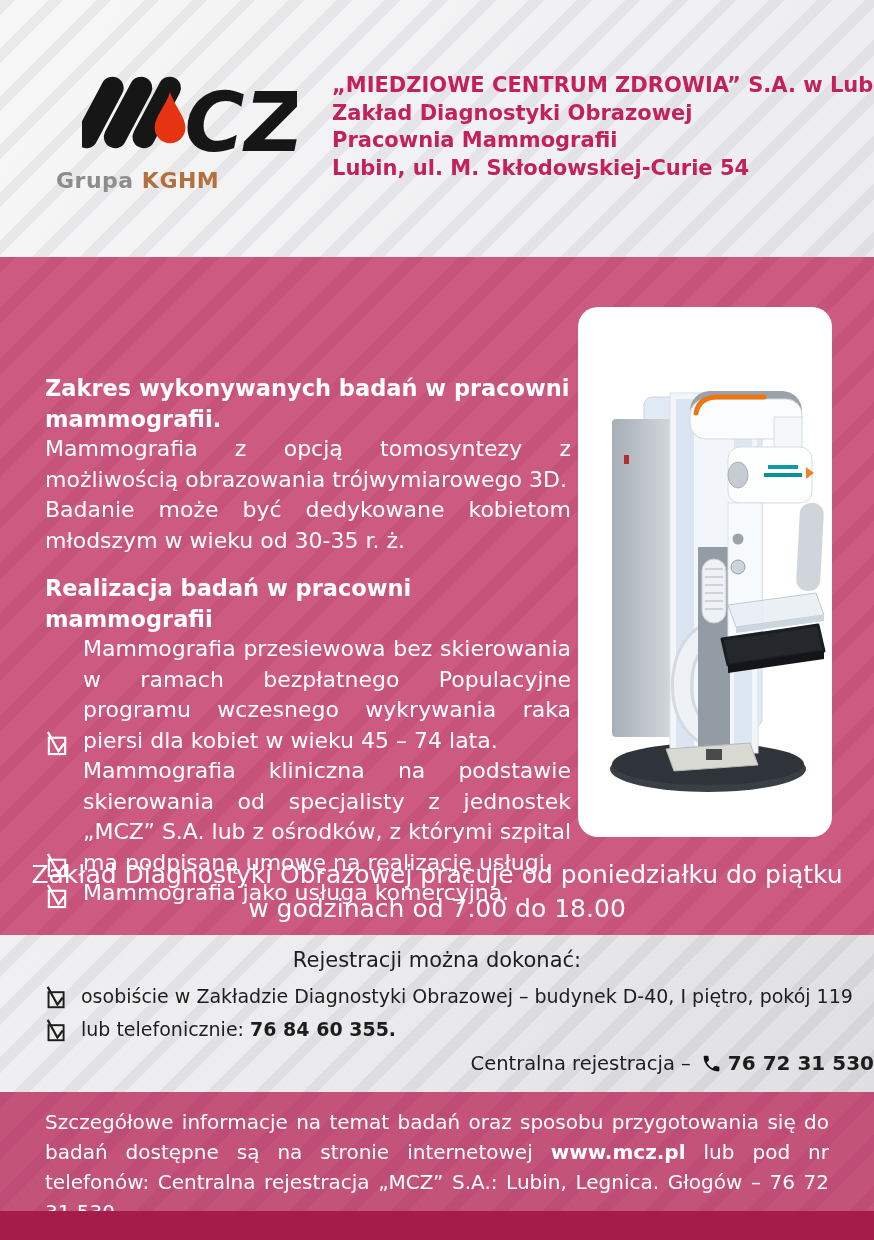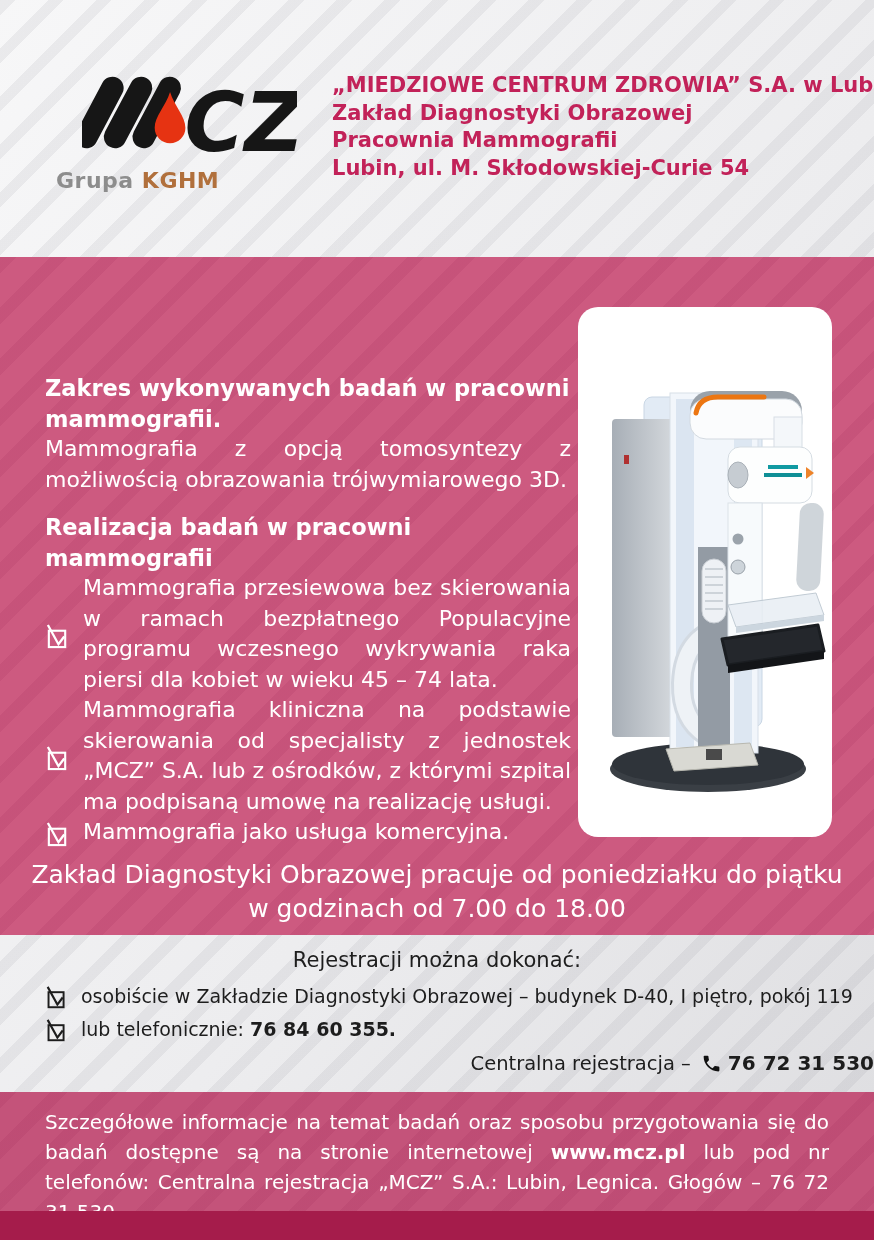--- a/index.html
+++ b/index.html
@@ -27,21 +27,21 @@
                 line-height:78px;padding-left:45px;white-space:nowrap;}
   
   .machine-card{position:absolute;left:578px;top:307px;width:254px;height:530px;background:#ffffff;
                 border-radius:20px;z-index:2;overflow:hidden;}
   
   .content{position:absolute;left:45px;top:341px;width:526px;color:#ffffff;z-index:2;
            font-size:22px;line-height:30.5px;margin-top:32px;}
   .content .heading{font-weight:bold;font-size:22.5px;}
   .content p{margin:0;text-align:justify;}
   .sec-gap{height:17px;}
-  .bullet{display:flex;align-items:center;margin:0;}
+  .bullet{display:flex;align-items:flex-end;margin:0;}
   .bullet .bx{flex:0 0 38px;padding-top:4px;}
   .bullet .bt{flex:1;text-align:justify;}
   
   .hours{position:absolute;left:0;top:858px;width:874px;text-align:center;color:#ffffff;
          font-size:25px;line-height:34px;z-index:2;}
   
   .registration{position:absolute;left:0;top:935px;width:874px;height:157px;color:#1d1d1d;}
   .reg-heading{text-align:center;font-size:21px;margin-top:13px;}
   .reg-items{margin:8px 0 0 45px;font-size:19px;line-height:33px;}
   .reg-item{display:flex;align-items:center;}
@@ -151,20 +151,21 @@
 
       <polygon points="88,442 172,436 180,458 96,464" fill="#d9d9d3" stroke="#b8b8b0"></polygon>
       <rect x="128" y="442" width="16" height="11" fill="#4a4a4a"></rect>
     </svg>
   </div>
 
   <div class="content">
     <div>
       <div class="heading">Zakres wykonywanych badań w pracowni mammografii.</div>
       <p>Mammografia z opcją tomosyntezy z możliwością obrazowania trójwymiarowego 3D.</p>
+      <p>Badanie może być dedykowane kobietom młodszym w wieku od 30-35 r. ż.</p>
     </div>
     <div class="sec-gap"></div>
     <div>
       <div class="heading">Realizacja badań w pracowni mammografii</div>
 
       <div class="bullet">
         <span class="bx">
           <svg width="25" height="25" viewBox="0 0 26 26">
             <rect x="4" y="7" width="17" height="17" fill="none" stroke="#ffffff" stroke-width="2.2"></rect>
             <polyline points="20,13 14,21 3,1" fill="none" stroke="#ffffff" stroke-width="2.4"></polyline>

